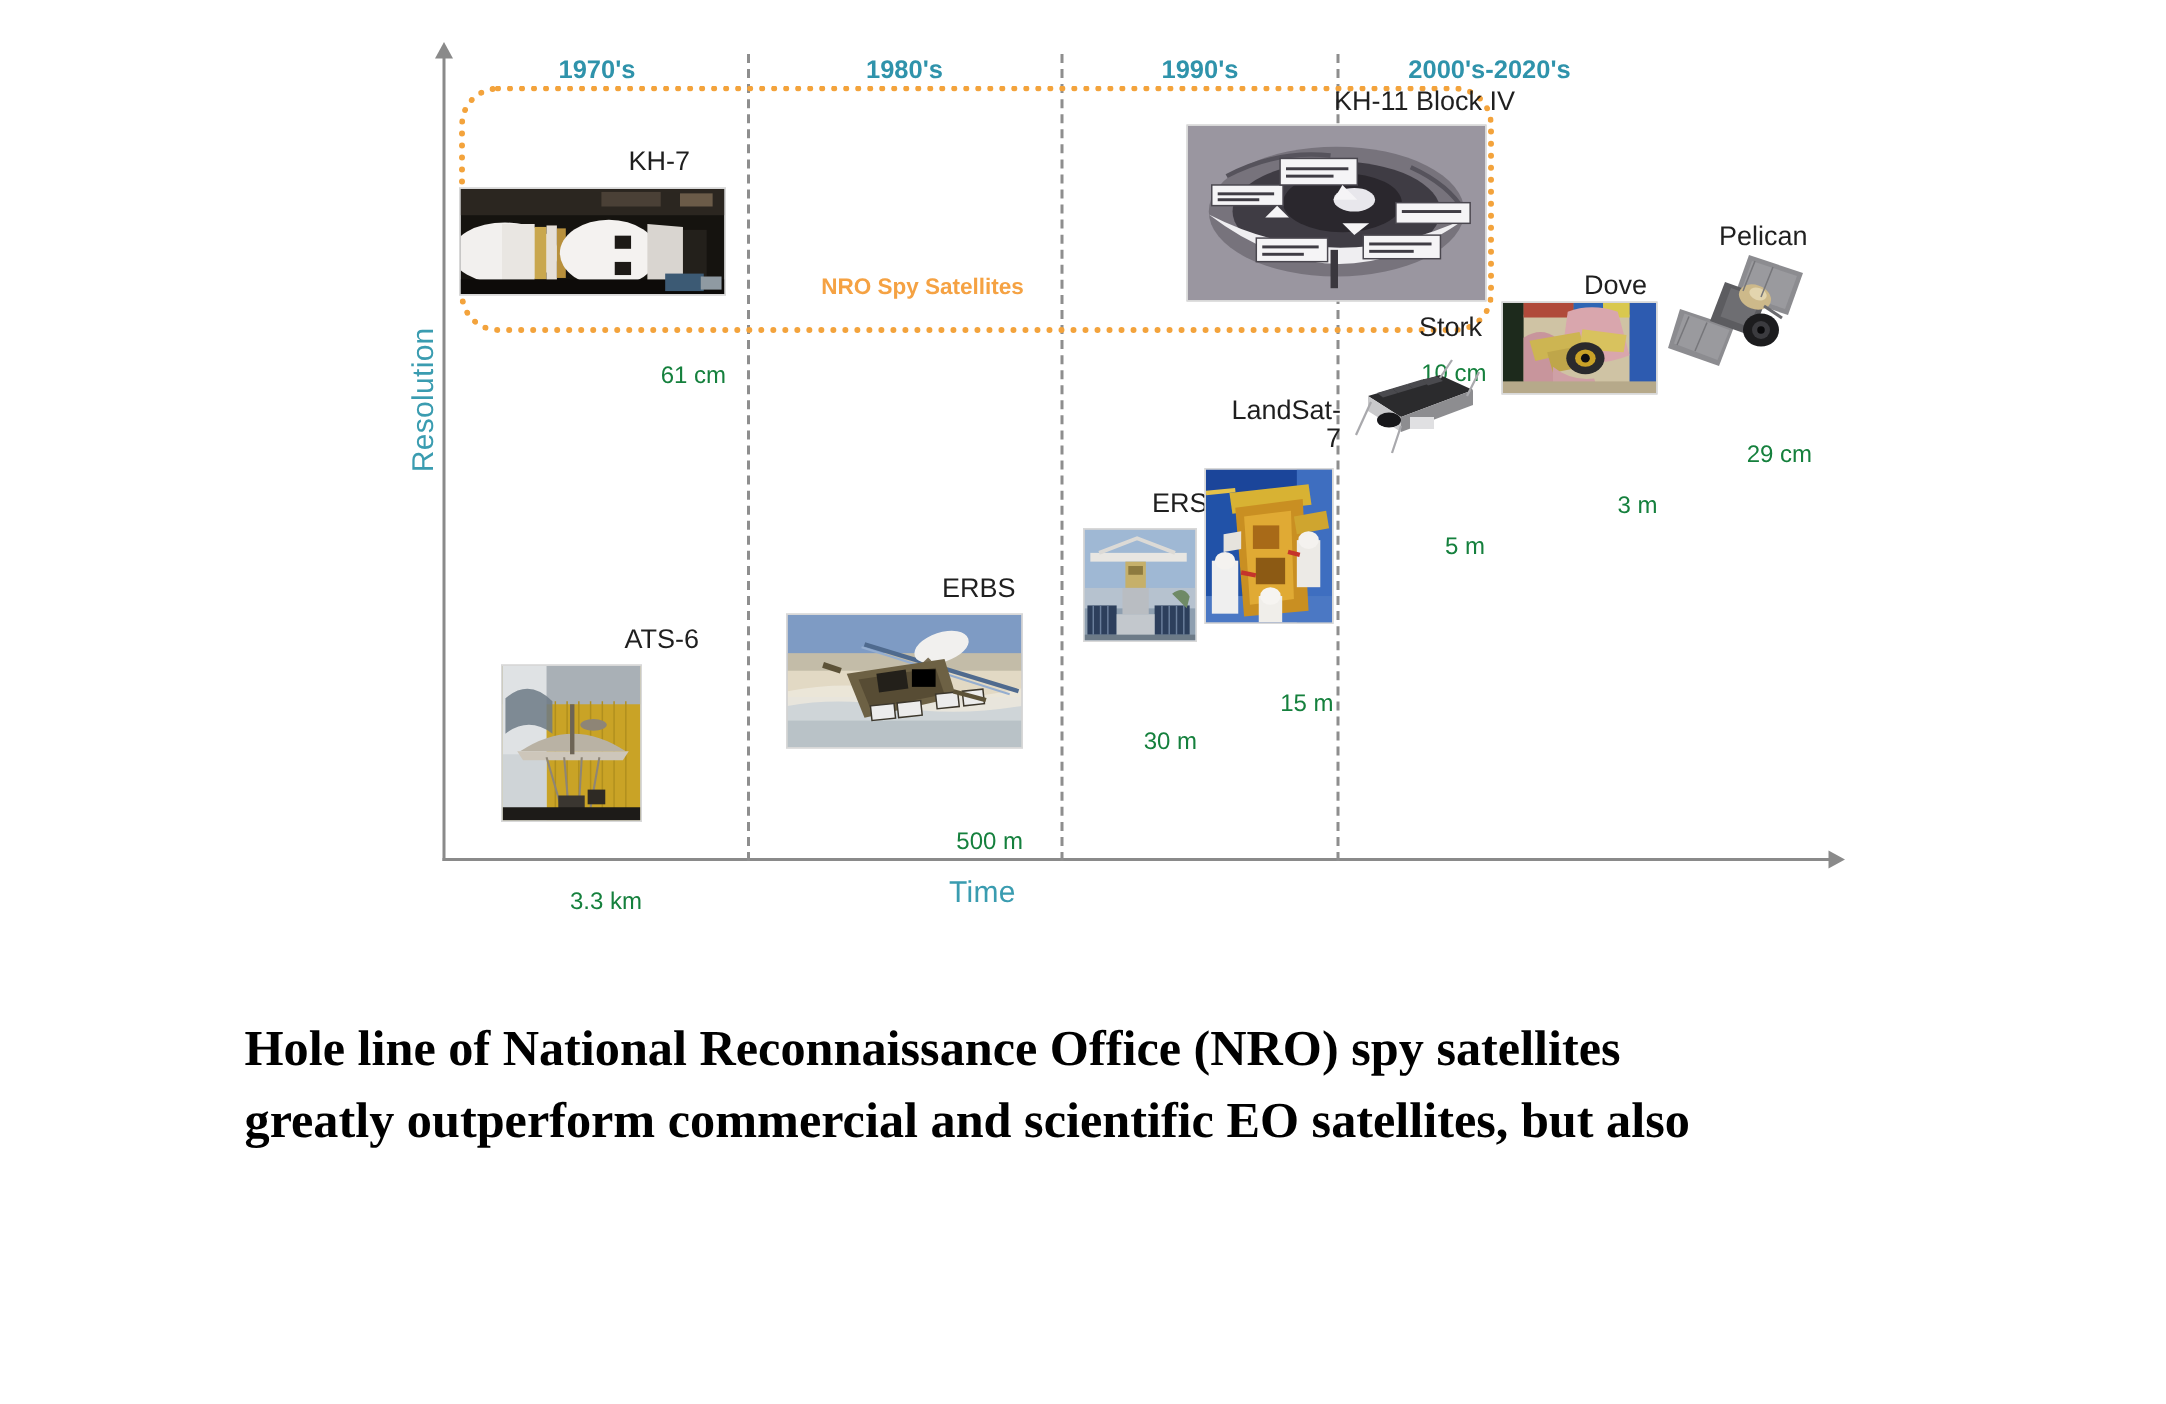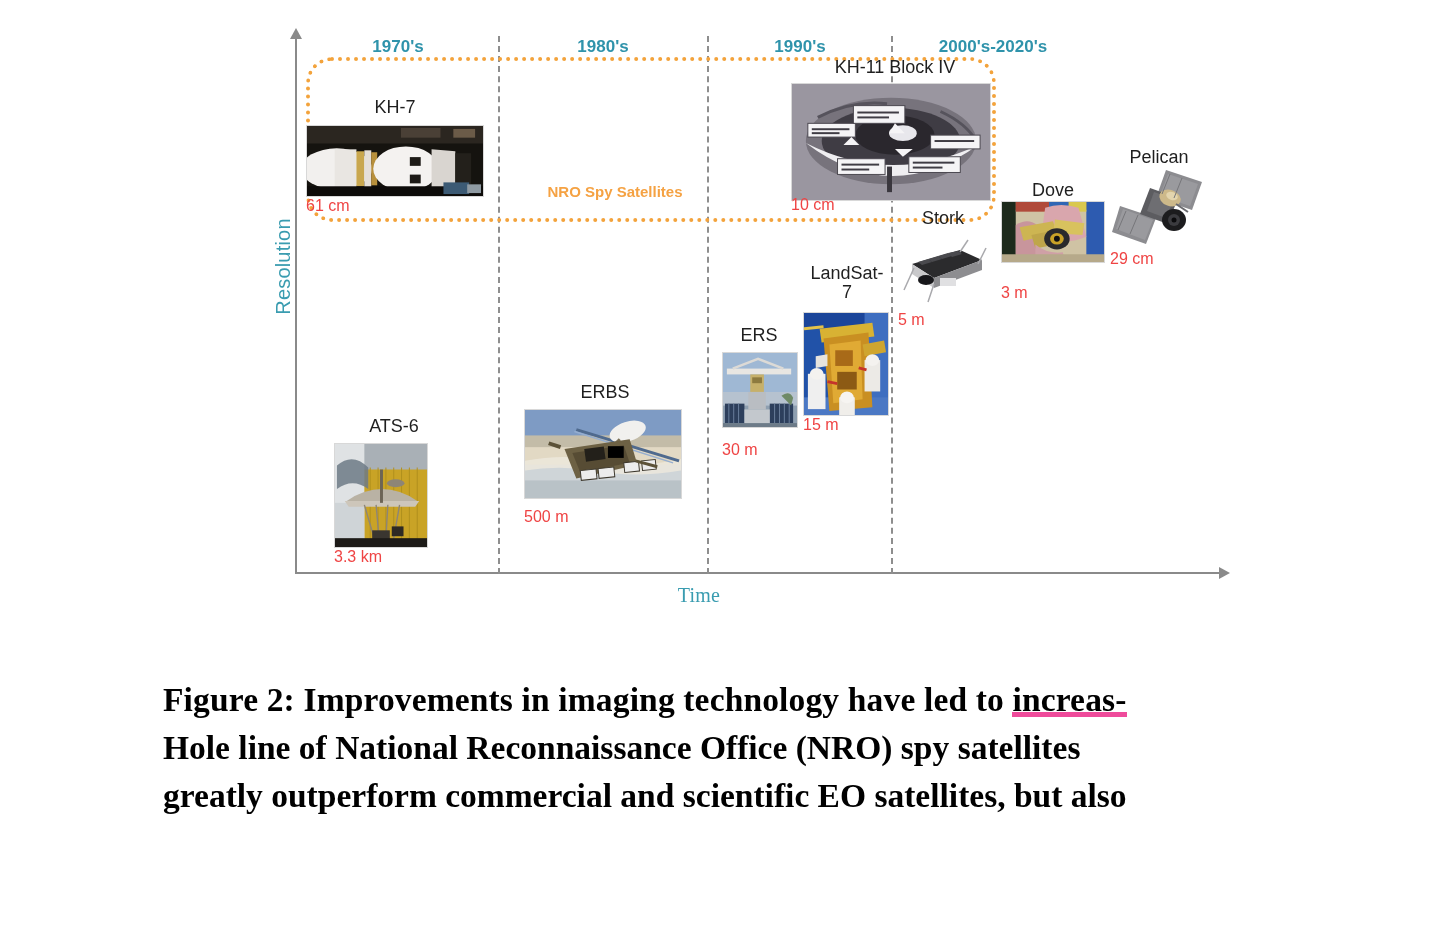--- a/index.html
+++ b/index.html
@@ -40,21 +40,21 @@
     color: #3a9cb0;
     font-size: 20px;
     letter-spacing: .2px;
   }
   #y-axis-label {
     left: 218px; top: 255px;
     width: 130px; text-align: center;
     transform: rotate(-90deg);
     transform-origin: center center;
   }
-  #x-axis-label { left: 590px; top: 584px; width: 130px; text-align: right; font-family: Liberation Serif, serif; }
+  #x-axis-label { left: 590px; top: 584px; width: 130px; text-align: center; }
 
   
   .divider {
     position: absolute; top: 36px; width: 0; height: 538px;
     border-left: 2px dashed #8e8e8e;
   }
 
   
   .decade {
     position: absolute; top: 37px;
@@ -82,30 +82,31 @@
     font-size: 15px;
     white-space: nowrap;
   }
 
   
   .sat { position: absolute; }
   .sat-name {
     position: absolute;
     color: #1f1f1f;
     font-size: 18px;
-    text-align: center;
+    text-align: right;
     line-height: 1.08;
     white-space: pre-line;
   }
   .sat-res {
     position: absolute;
-    color: #ef4444;
+    color: #15803d;
     font-size: 16px;
-    text-align: left;
+    text-align: right;
     white-space: nowrap;
+    margin-top: 45px;
   }
   .sat-img {
     position: absolute;
     overflow: hidden;
     background: #cfcfcf;
   }
   .sat-img.framed { border: 1px solid #d8d8d8; }
   .sat-img svg { display: block; width: 100%; height: 100%; }
 
   
@@ -431,18 +432,17 @@
           </g>
           <path d="M66 36 L78 44" stroke="#6a6a6e" stroke-width="2"></path>
         </svg>
       </div>
       <div class="sat-res" style="left:1110px;top:250px;width:98px">29 cm</div>
     </div>
 
   </div>
 
   <div id="caption">
-    <span class="line l1"><span>Figure 2: Improvements in imaging technology have led to </span><span class="hl">increas-</span></span>
     <span class="line">Hole line of National Reconnaissance Office (NRO) spy satellites</span>
     <span class="line">greatly outperform commercial and scientific EO satellites, but also</span>
   </div>
 
 </div>
 
 </body></html>

